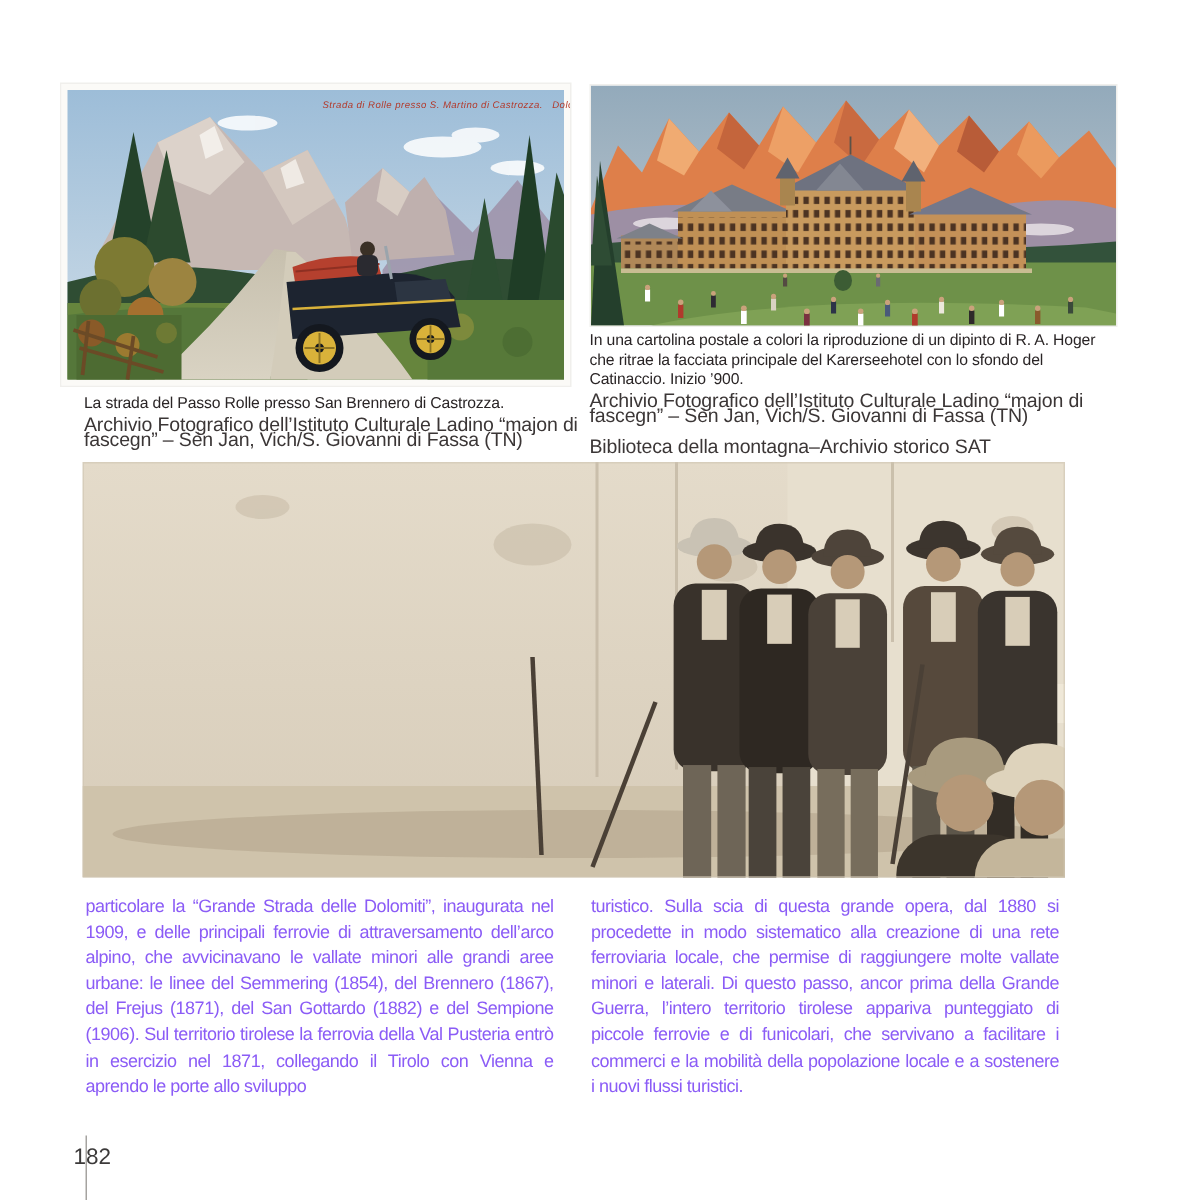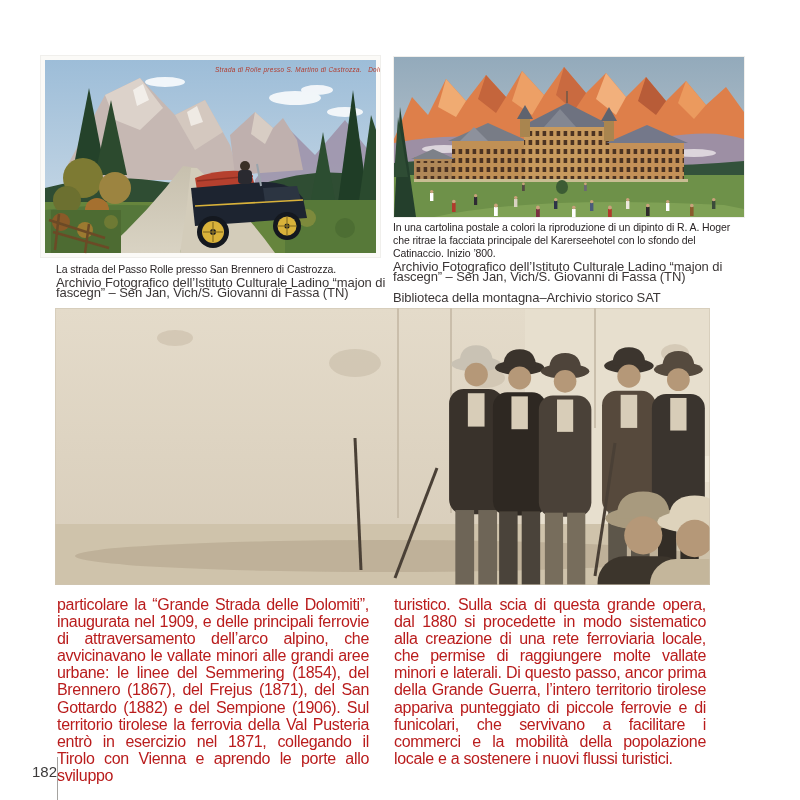--- a/index.html
+++ b/index.html
@@ -11,22 +11,22 @@
   
   .postcard{background:#fdfdfc;box-shadow:0 0 0 1px #f0efec;}
   .postcard svg{display:block;}
   
   .cap-main{font-size:10.5px;line-height:13px;color:#2a2526;letter-spacing:-0.1px;}
   .cap-credit{font-size:13px;line-height:10px;color:#3b3636;letter-spacing:-0.1px;margin-top:2px;}
   .cap-block{width:356px;}
   .cap-gap{height:9px;}
   
   .bodycols{display:flex;gap:25px;width:650px;}
-  .col{width:312px;font-size:16px;line-height:17.1px;text-align:justify;
-       color:#b91c1c;letter-spacing:-0.32px;}
+  .col{width:312px;font-size:12px;line-height:17.1px;text-align:justify;
+       color:#8b5cf6;letter-spacing:-0.32px;}
   
   .pagenum{font-size:15px;color:#3c3a3a;letter-spacing:0;}
   .footrule{width:1px;background:#a5a3a0;}
 </style>
 </head>
 <body>
 
 <div class="abs postcard" style="left:41px;top:56px;width:339px;height:201px;">
   <svg width="339" height="201" viewBox="0 0 339 201">
     <defs>
@@ -282,21 +282,21 @@
     </g>
 
     <g>
       <polygon points="0,160 6,50 22,160" fill="#243f2c"></polygon>
       <polygon points="0,120 4,60 14,120" fill="#2e4c34"></polygon>
     </g>
   </svg>
 </div>
 
 <div class="abs cap-block" style="left:393px;top:221px;">
-  <div class="cap-main">In una cartolina postale a colori la riproduzione di un dipinto di R. A. Hoger che ritrae la facciata principale del Karerseehotel con lo sfondo del Catinaccio. Inizio ’800.</div>
+  <div class="cap-main">In una cartolina postale a colori la riproduzione di un dipinto di R. A. Hoger che ritrae la facciata principale del Karerseehotel con lo sfondo del Catinaccio. Inizio ’900.</div>
   <div class="cap-credit">Archivio Fotografico dell’Istituto Culturale Ladino “majon di fascegn” – Sèn Jan, Vich/S. Giovanni di Fassa (TN)</div>
   <div class="cap-gap"></div>
   <div class="cap-credit">Biblioteca della montagna–Archivio storico SAT</div>
 </div>
 
 <div class="abs" style="left:55px;top:308px;width:655px;height:277px;">
   <svg width="655" height="277" viewBox="0 0 655 277">
     <defs>
       <linearGradient id="wall" x1="0" y1="0" x2="0" y2="1">
         <stop offset="0" stop-color="#e4dbca"></stop>
@@ -376,14 +376,14 @@
 
     <rect width="655" height="277" fill="none" stroke="#cfc5b2" stroke-width="2" opacity="0.6"></rect>
   </svg>
 </div>
 
 <div class="abs bodycols" style="left:57px;top:596px;">
   <div class="col">particolare la “Grande Strada delle Dolomiti”, inaugurata nel 1909, e delle principali ferrovie di attraversamento dell’arco alpino, che avvicinavano le vallate minori alle grandi aree urbane: le linee del Semmering (1854), del Brennero (1867), del Frejus (1871), del San Gottardo (1882) e del Sempione (1906). Sul territorio tirolese la ferrovia della Val Pusteria entrò in esercizio nel 1871, collegando il Tirolo con Vienna e aprendo le porte allo sviluppo</div>
   <div class="col">turistico. Sulla scia di questa grande opera, dal 1880 si procedette in modo sistematico alla creazione di una rete ferroviaria locale, che permise di raggiungere molte vallate minori e laterali. Di questo passo, ancor prima della Grande Guerra, l’intero territorio tirolese appariva punteggiato di piccole ferrovie e di funicolari, che servivano a facilitare i commerci e la mobilità della popolazione locale e a sostenere i nuovi flussi turistici.</div>
 </div>
 
-<div class="abs pagenum" style="left:32px;top:763px;">182</div>
+<div class="abs pagenum" style="left:49px;top:763px;">182</div>
 <div class="abs footrule" style="left:57px;top:757px;height:43px;"></div>
 
 </body></html>

